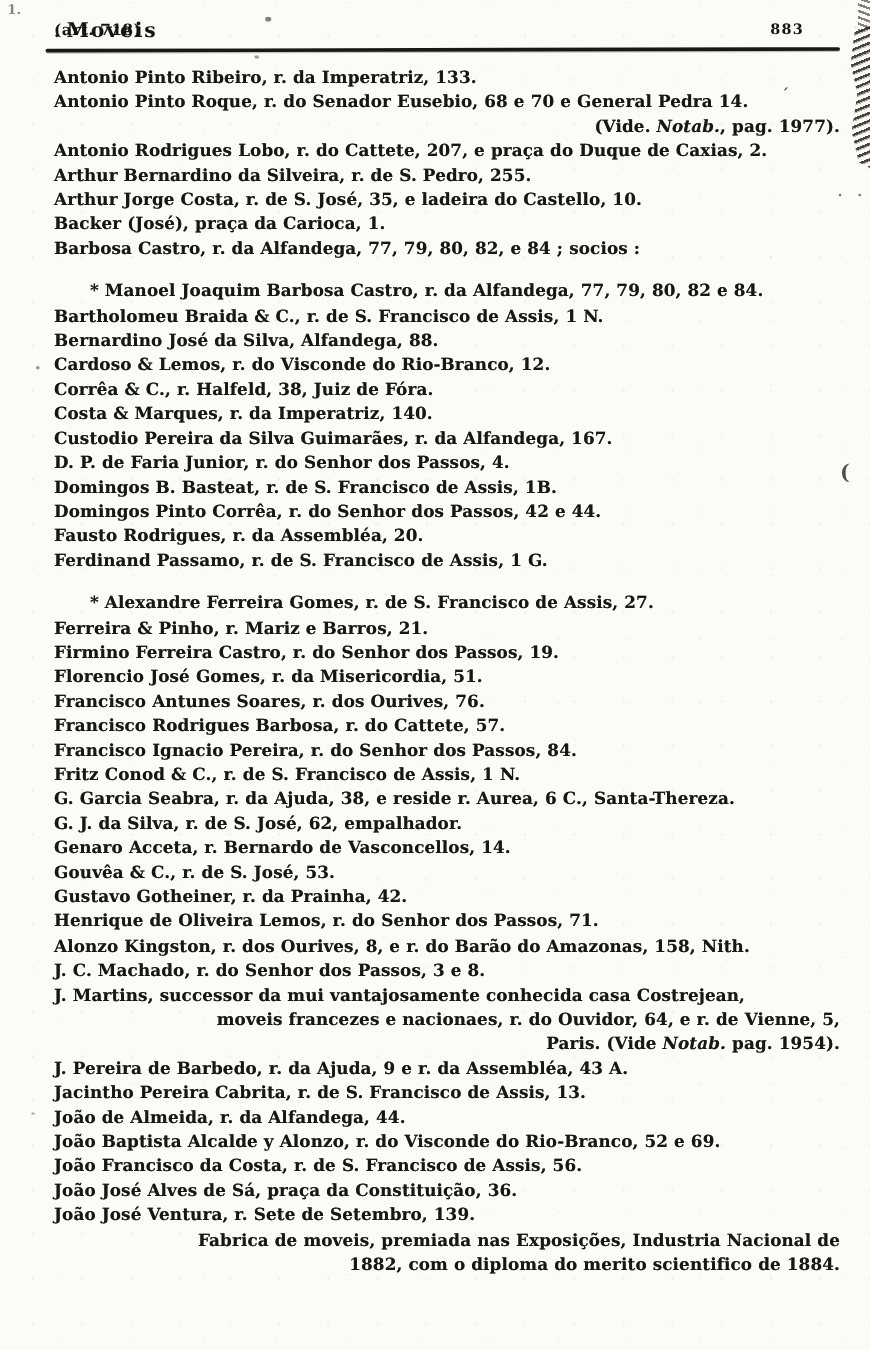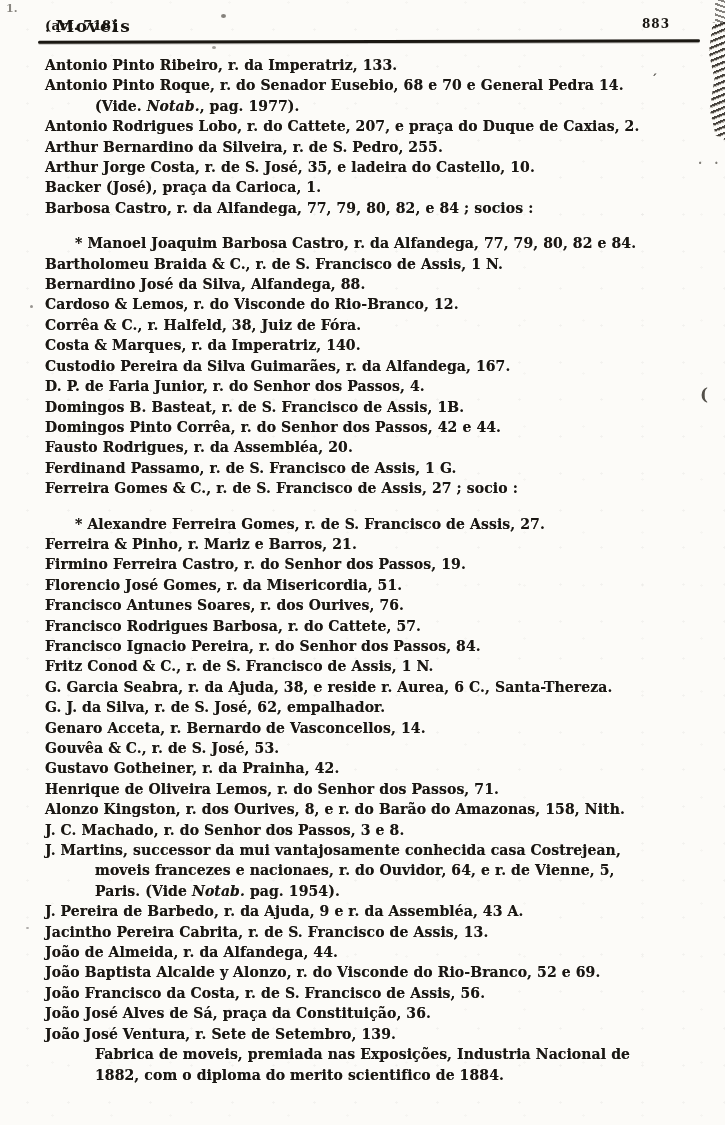--- a/index.html
+++ b/index.html
@@ -26,21 +26,21 @@
 
   
   .entries{position:absolute;top:55px;left:45px;width:655px;}
   .entry{
     font-size:14px;font-weight:bold;line-height:20.4px;
     white-space:nowrap;letter-spacing:.1px;
     color:#1a1713;
     text-shadow:0 0 .4px rgba(26,23,19,.6);
   }
   .entry.ind1{padding-left:30px;margin-top:15px;}
-  .entry.ind2{padding-left:50px;}
+  .entry.ind2{padding-left:50px;text-align:right;}
   .entry i{font-weight:bold;}
 
   
   .artifact{position:absolute;color:#2a261f;font-weight:bold;}
   .gutter-blob{
     position:absolute;right:0;top:22px;width:17px;height:118px;
     background:
       repeating-linear-gradient(158deg, rgba(25,20,14,.9) 0 2px, rgba(70,60,45,.4) 2px 3px, transparent 3px 6px);
     clip-path:polygon(28% 0, 100% 0, 100% 100%, 45% 96%, 10% 74%, 38% 48%, 5% 26%);
     opacity:.88;border-radius:4px 0 0 4px;
@@ -78,21 +78,20 @@
       <div class="entry ind0">Bernardino José da Silva, Alfandega, 88.</div>
       <div class="entry ind0">Cardoso &amp; Lemos, r. do Visconde do Rio-Branco, 12.</div>
       <div class="entry ind0">Corrêa &amp; C., r. Halfeld, 38, Juiz de Fóra.</div>
       <div class="entry ind0">Costa &amp; Marques, r. da Imperatriz, 140.</div>
       <div class="entry ind0">Custodio Pereira da Silva Guimarães, r. da Alfandega, 167.</div>
       <div class="entry ind0">D. P. de Faria Junior, r. do Senhor dos Passos, 4.</div>
       <div class="entry ind0">Domingos B. Basteat, r. de S. Francisco de Assis, 1B.</div>
       <div class="entry ind0">Domingos Pinto Corrêa, r. do Senhor dos Passos, 42 e 44.</div>
       <div class="entry ind0">Fausto Rodrigues, r. da Assembléa, 20.</div>
       <div class="entry ind0">Ferdinand Passamo, r. de S. Francisco de Assis, 1 G.</div>
-      <div class="entry ind0">Ferreira Gomes &amp; C., r. de S. Francisco de Assis, 27 ; socio :</div>
       <div class="entry ind1">* Alexandre Ferreira Gomes, r. de S. Francisco de Assis, 27.</div>
       <div class="entry ind0">Ferreira &amp; Pinho, r. Mariz e Barros, 21.</div>
       <div class="entry ind0">Firmino Ferreira Castro, r. do Senhor dos Passos, 19.</div>
       <div class="entry ind0">Florencio José Gomes, r. da Misericordia, 51.</div>
       <div class="entry ind0">Francisco Antunes Soares, r. dos Ourives, 76.</div>
       <div class="entry ind0">Francisco Rodrigues Barbosa, r. do Cattete, 57.</div>
       <div class="entry ind0">Francisco Ignacio Pereira, r. do Senhor dos Passos, 84.</div>
       <div class="entry ind0">Fritz Conod &amp; C., r. de S. Francisco de Assis, 1 N.</div>
       <div class="entry ind0">G. Garcia Seabra, r. da Ajuda, 38, e reside r. Aurea, 6 C., Santa-Thereza.</div>
       <div class="entry ind0">G. J. da Silva, r. de S. José, 62, empalhador.</div>

